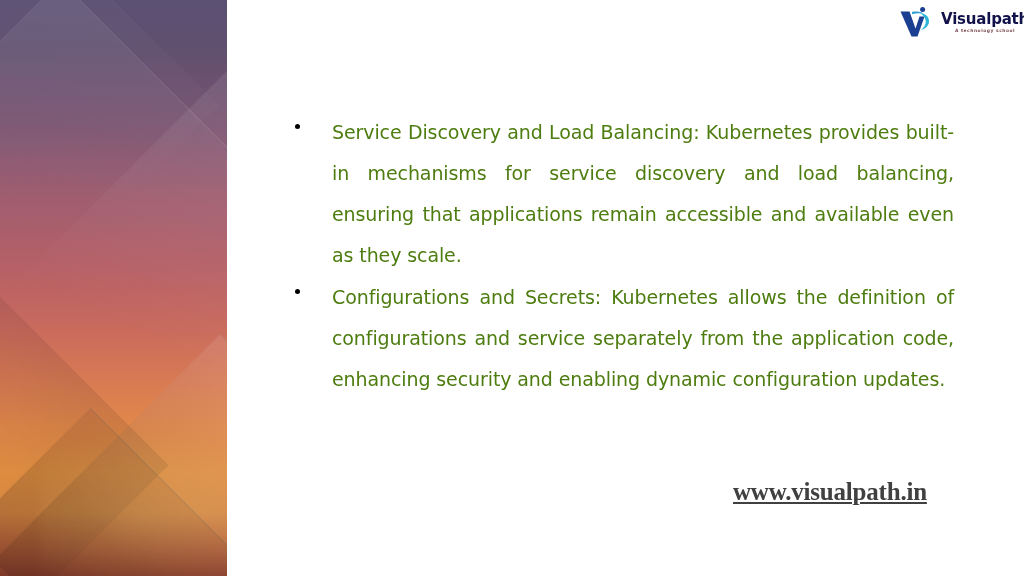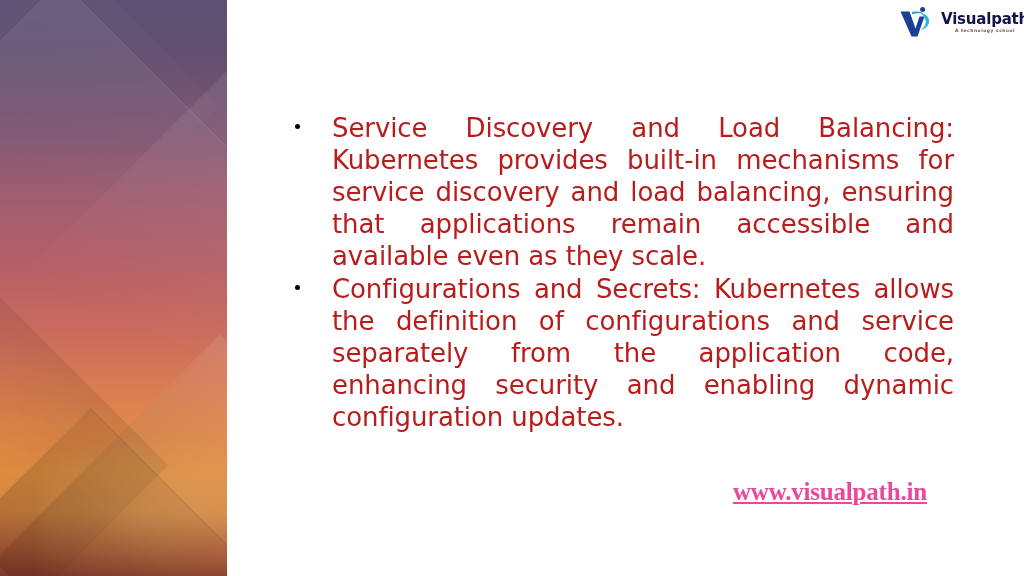--- a/index.html
+++ b/index.html
@@ -151,23 +151,23 @@
   ul.bullets {
     list-style: none;
     margin: 0;
     padding: 0;
   }
   ul.bullets > li {
     position: relative;
     padding-left: 43px;
     margin: 0 0 0 0;
     font-family: "DejaVu Sans", sans-serif;
-    font-size: 26px;
-    line-height: 32px;
-    color: #b91c1c;
+    font-size: 19px;
+    line-height: 41px;
+    color: #4d7c0f;
     text-align: justify;
     text-justify: inter-word;
     letter-spacing: -0.1px;
   }
   ul.bullets > li + li {
     margin-top: 1px;
   }
   ul.bullets > li .bullet-dot {
     position: absolute;
     left: 6px;
@@ -183,21 +183,21 @@
   }
 
   
   #footer-link {
     position: absolute;
     left: 733px;
     top: 478px;
     font-family: "Liberation Serif", serif;
     font-size: 25px;
     font-weight: bold;
-    color: #ec4899;
+    color: #404040;
     text-decoration: underline;
     letter-spacing: -0.2px;
     cursor: pointer;
   }
 </style>
 </head>
 <body>
 
 <div id="slide">
 

